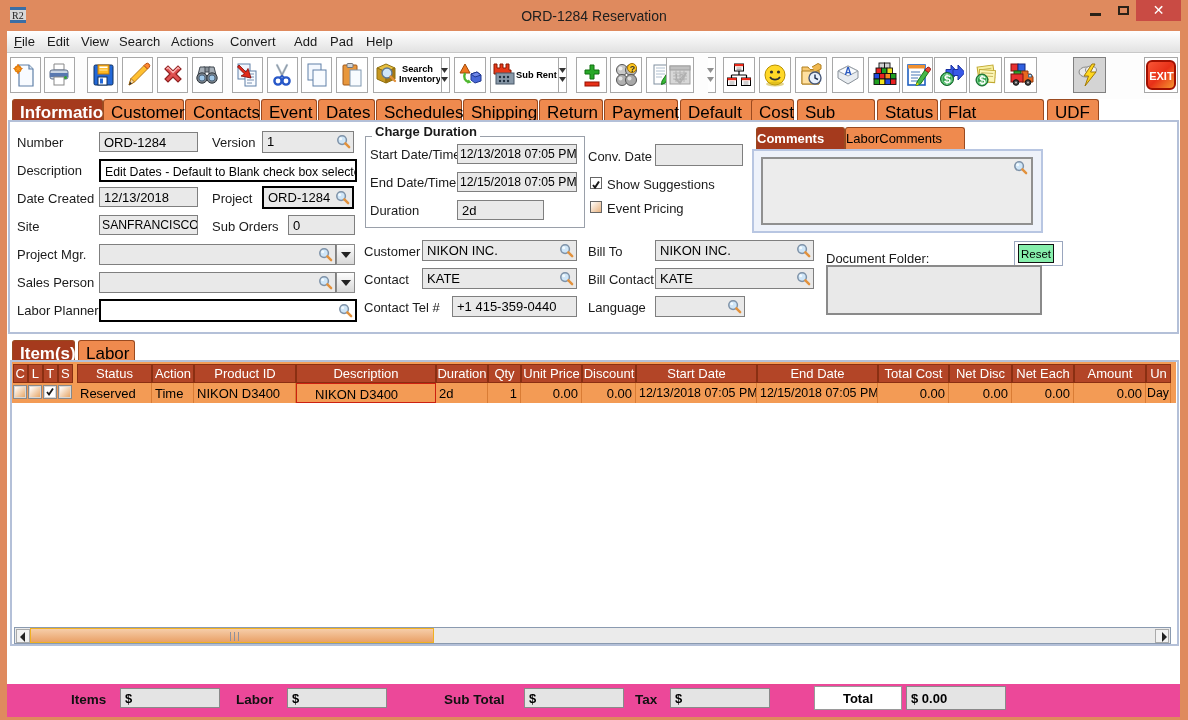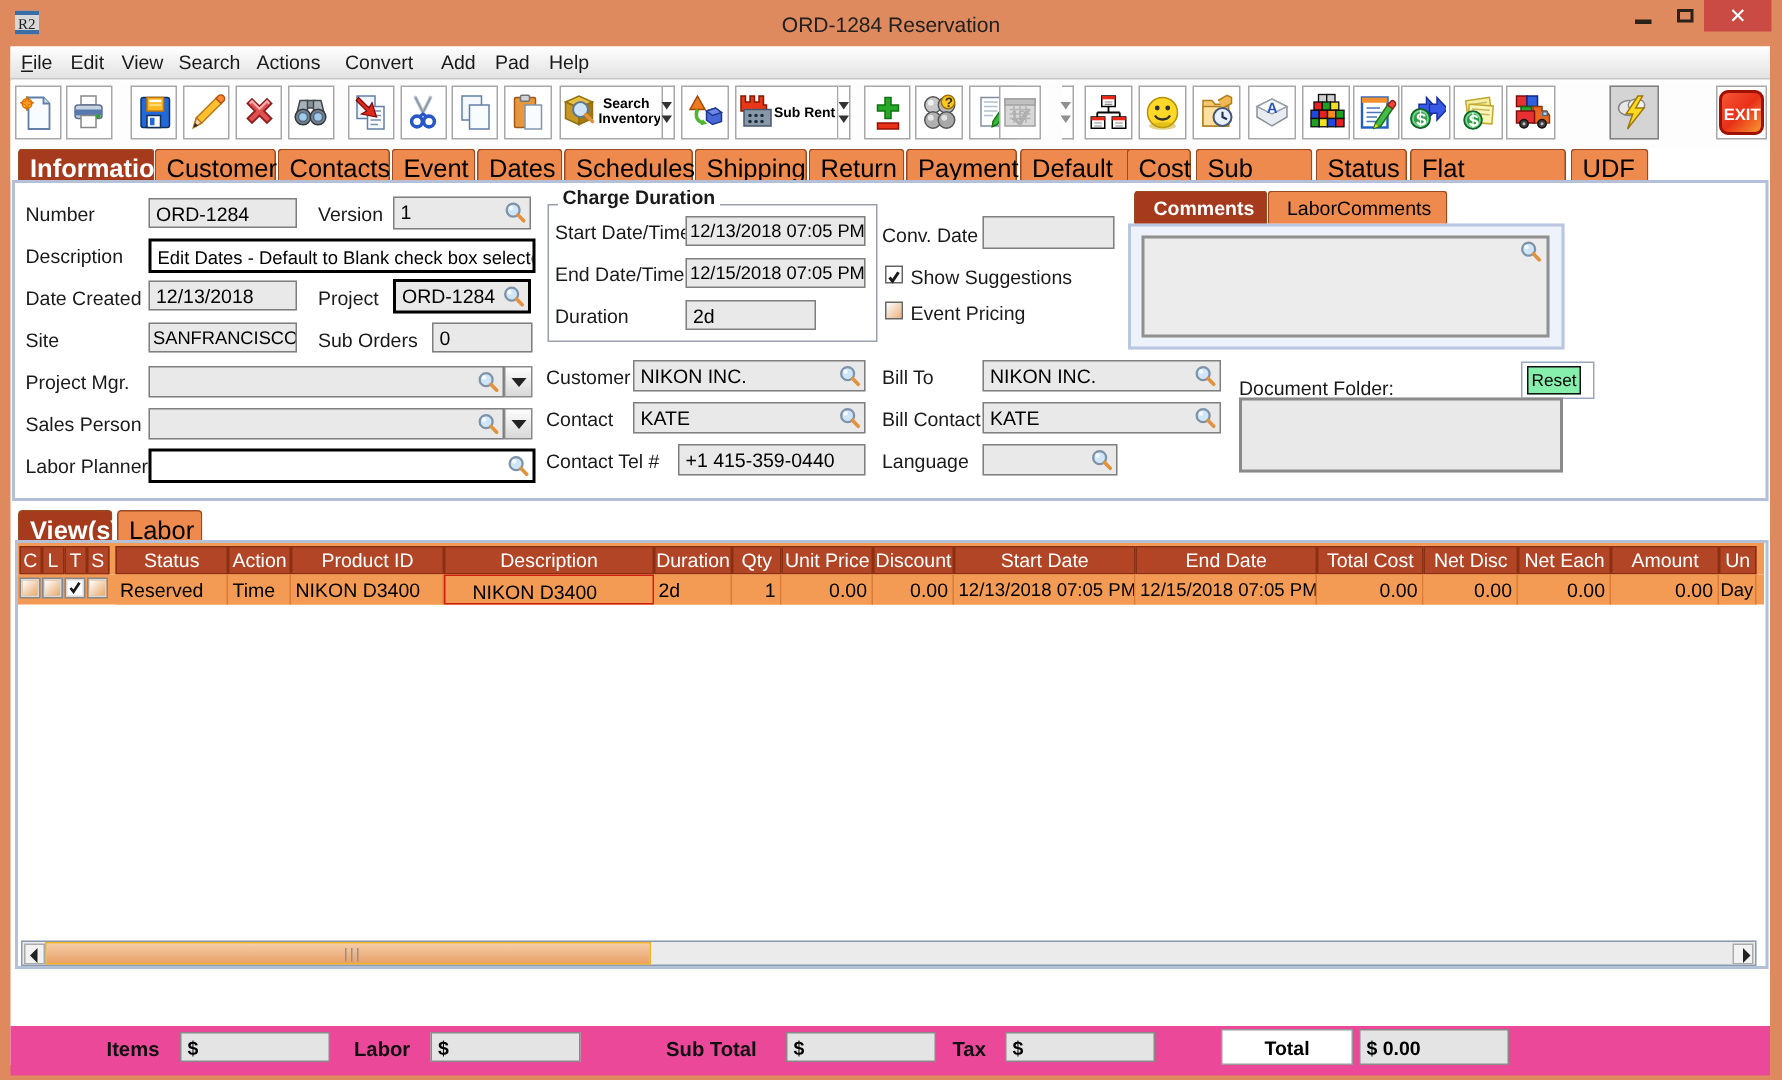--- a/index.html
+++ b/index.html
@@ -38,21 +38,21 @@
 .lbl { position:absolute; color:#1a1a1a; font-size:13px; white-space:nowrap; }
 .fld { position:absolute; background:#e9e9e9; border:1px solid #7f7f7f; font-size:13px; color:#000; padding:2px 0 0 4px; white-space:nowrap; overflow:hidden; }
 .fld.ed { border:2px solid #000; }
 .fld.wh { background:#fff; }
 .mag { position:absolute; width:15px; height:15px; }
 .drop { position:absolute; width:19px; background:linear-gradient(#fdfdfd,#d8d8d8); border:1px solid #8a8a8a; }
 .drop:after { content:""; position:absolute; left:4px; top:7px; border:5px solid transparent; border-top:6px solid #222; }
 .cb { position:absolute; width:12px; height:12px; border:1px solid #666; background:#fff; }
 
 
-.ctab { position:absolute; height:22px; border:1px solid #9a4a20; border-bottom:none; border-radius:3px 3px 0 0; font-size:13px; padding:3px 0 0 12px; }
+.ctab { position:absolute; height:22px; border:1px solid #9a4a20; border-bottom:none; border-radius:3px 3px 0 0; font-size:13px; padding:3px 0 0 0; }
 
 
 #tablewrap { left:3px; top:329px; width:1169px; height:286px; border:2px solid #b4c0d8; background:#fff; }
 .th { position:absolute; background:#b34527; color:#fff; font-size:13px; text-align:center; border:1px solid #8a2f12; padding-top:1px; }
 .td { position:absolute; background:#f39b55; color:#000; font-size:13px; border-right:1px solid #d97c35; padding-top:3px; white-space:nowrap; overflow:hidden; }
 
 
 #totals { left:0; top:653px; width:1173px; height:33px; background:#ec4899; }
 #totals .tl { position:absolute; font-weight:bold; font-size:13.5px; color:#111; }
 #totals .tf { position:absolute; background:#e4e4e4; border:1px solid #8a8a8a; height:20px; font-weight:bold; padding:2px 0 0 4px; font-size:13px; }
@@ -519,21 +519,21 @@
           <path d="M10 10 L14 14" stroke="#e2913c" stroke-width="2.6" stroke-linecap="round"></path>
         </svg>
       </div>
 
     <span class="lbl" style="left:816px; top:129px">Document Folder:</span>
     <div class="abs" style="left:1004px; top:119px; width:49px; height:25px; background:#fff; border:1px solid #9aa6be"></div>
     <div class="abs" style="left:1008px; top:122px; width:36px; height:19px; background:#86efac; border:1px solid #111; font-size:11.5px; text-align:center; padding-top:3px">Reset</div>
     <div class="abs" style="left:816px; top:143px; width:216px; height:50px; background:#e9e9e9; border:2px solid #8a8a8a"></div>
   </div>
 
-  <div class="tab sel abs" style="left:5px; top:309px; width:63px; height:20px">View(s)</div>
+  <div class="tab sel abs" style="left:5px; top:309px; width:63px; height:20px">Item(s)</div>
   <div class="tab abs" style="left:71px; top:309px; width:57px; height:20px">Labor</div>
 
   <div class="abs" id="tablewrap">
     <div class="abs" style="left:0; top:0; width:1164px; height:21px; background:#f39b55"></div>
     <div class="th" style="left:1px; top:2px; width:14.5px; height:19px">C</div>
       <div class="th" style="left:16px; top:2px; width:14.5px; height:19px">L</div>
       <div class="th" style="left:31px; top:2px; width:14.5px; height:19px">T</div>
       <div class="th" style="left:46px; top:2px; width:14.5px; height:19px">S</div>
       <div class="th" style="left:65px; top:2px; width:75px; height:19px">Status</div>
       <div class="th" style="left:140px; top:2px; width:42px; height:19px">Action</div>

